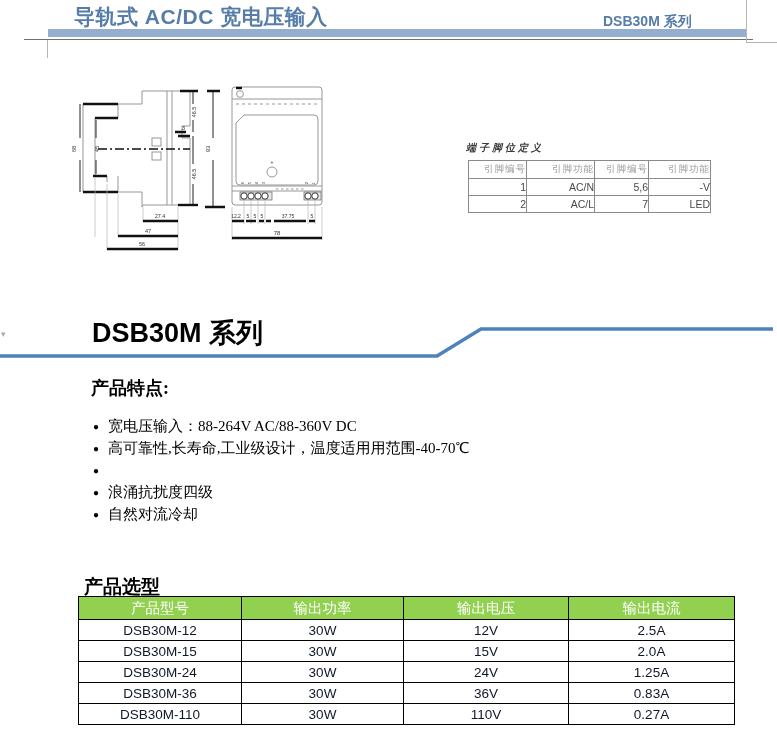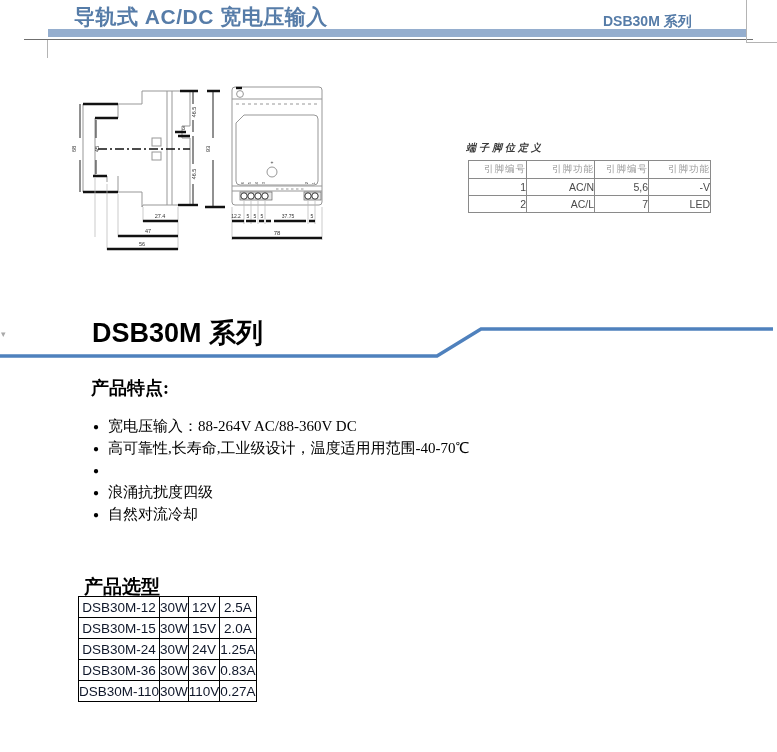--- a/index.html
+++ b/index.html
@@ -199,20 +199,26 @@
   </div>
   <div class="feature-item">
     <span class="bullet">●</span>
     <span>自然对流冷却</span>
   </div>
 </div>
 
 <div class="abs selection-title">产品选型</div>
 <table class="abs sel-table">
   <tbody>
+      <tr class="hd">
+    <td class="sc1">产品型号</td>
+    <td class="sc2">输出功率</td>
+    <td class="sc3">输出电压</td>
+    <td class="sc4">输出电流</td>
+  </tr>
   <tr class="rw">
     <td>DSB30M-12</td>
     <td>30W</td>
     <td>12V</td>
     <td>2.5A</td>
   </tr>
   <tr class="rw">
     <td>DSB30M-15</td>
     <td>30W</td>
     <td>15V</td>

